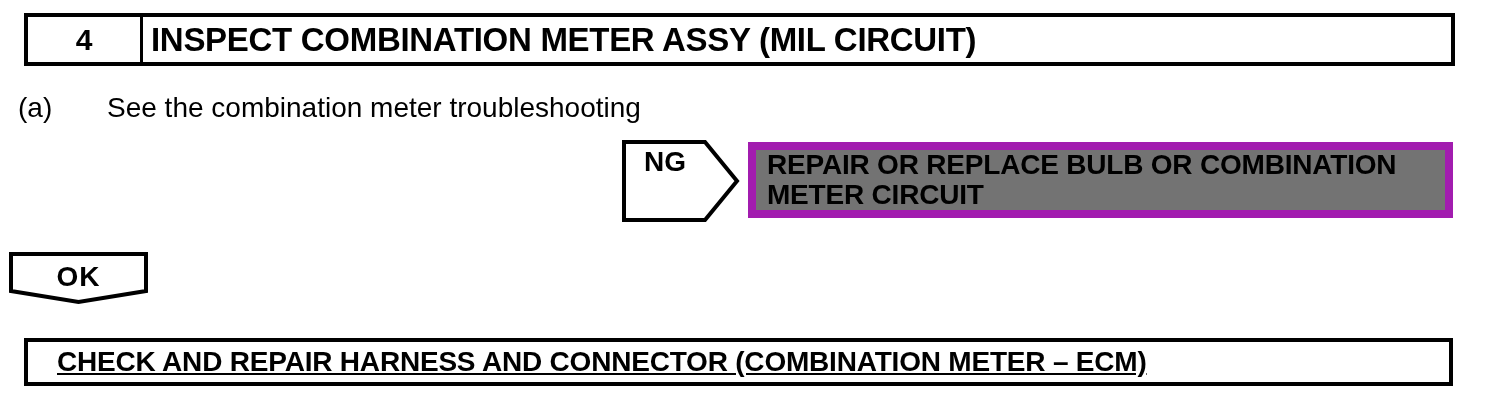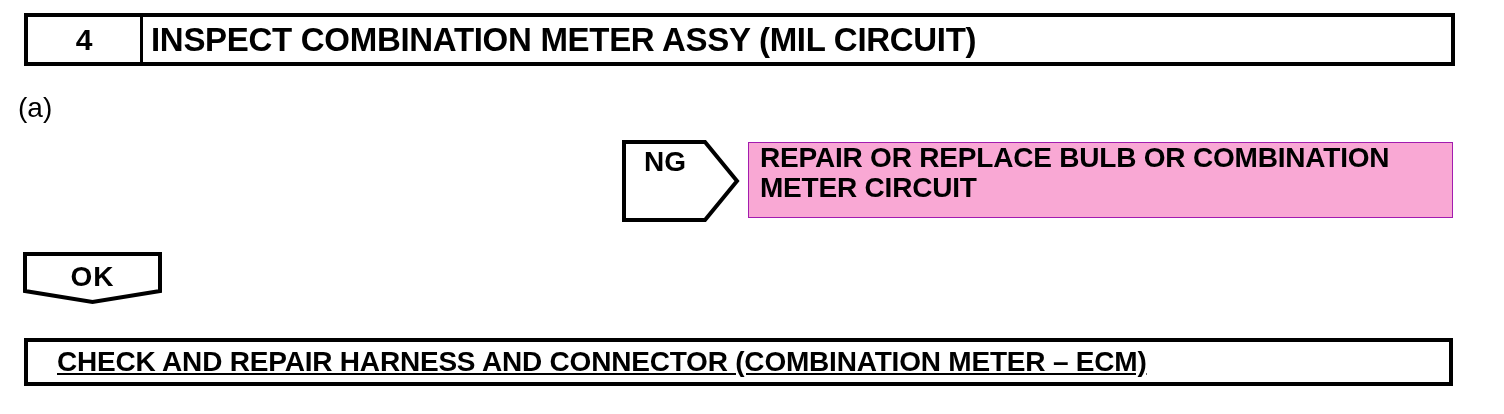--- a/index.html
+++ b/index.html
@@ -84,39 +84,39 @@
     font-size: 28px;
   }
 
   
   .repair-box {
     position: absolute;
     left: 748px;
     top: 142px;
     width: 705px;
     height: 76px;
-    border: 1px solid #a21caf;
+    border: 8px solid #a21caf;
     box-sizing: border-box;
-    background: #f9a8d4;
+    background: #737373;
     display: flex;
     flex-direction: column;
-    justify-content: flex-start;
+    justify-content: space-between;
     padding-left: 11px;
     font-weight: bold;
     font-size: 28px;
     line-height: 30px;
     letter-spacing: -0.2px;
     white-space: nowrap;
     overflow: hidden;
   }
 
   
   .ok-shape {
     position: absolute;
-    left: 23px;
+    left: 9px;
     top: 252px;
     width: 120px;
     height: 53px;
     padding-left: 40px;
   }
   .ok-shape svg { position: absolute; left: 0; top: 0; display: block; }
   .ok-label {
     position: absolute;
     left: 0;
     top: 9px;
@@ -153,20 +153,21 @@
 
 <div class="stage">
 
   <div class="step-header">
     <div class="step-num">4</div>
     <div class="step-title">INSPECT COMBINATION METER ASSY (MIL CIRCUIT)</div>
   </div>
 
   <div class="instruction">
     <span class="marker">(a)</span>
+    <span class="itext">See the combination meter troubleshooting</span>
   </div>
 
   <div class="ng-shape">
     <svg width="118" height="82" viewBox="0 0 118 82">
       <polygon points="2,2 83,2 115,41 83,80 2,80" fill="#ffffff" stroke="#000000" stroke-width="4" stroke-linejoin="miter"></polygon>
     </svg>
     <div class="ng-label">NG</div>
   </div>
 
   <div class="repair-box">

